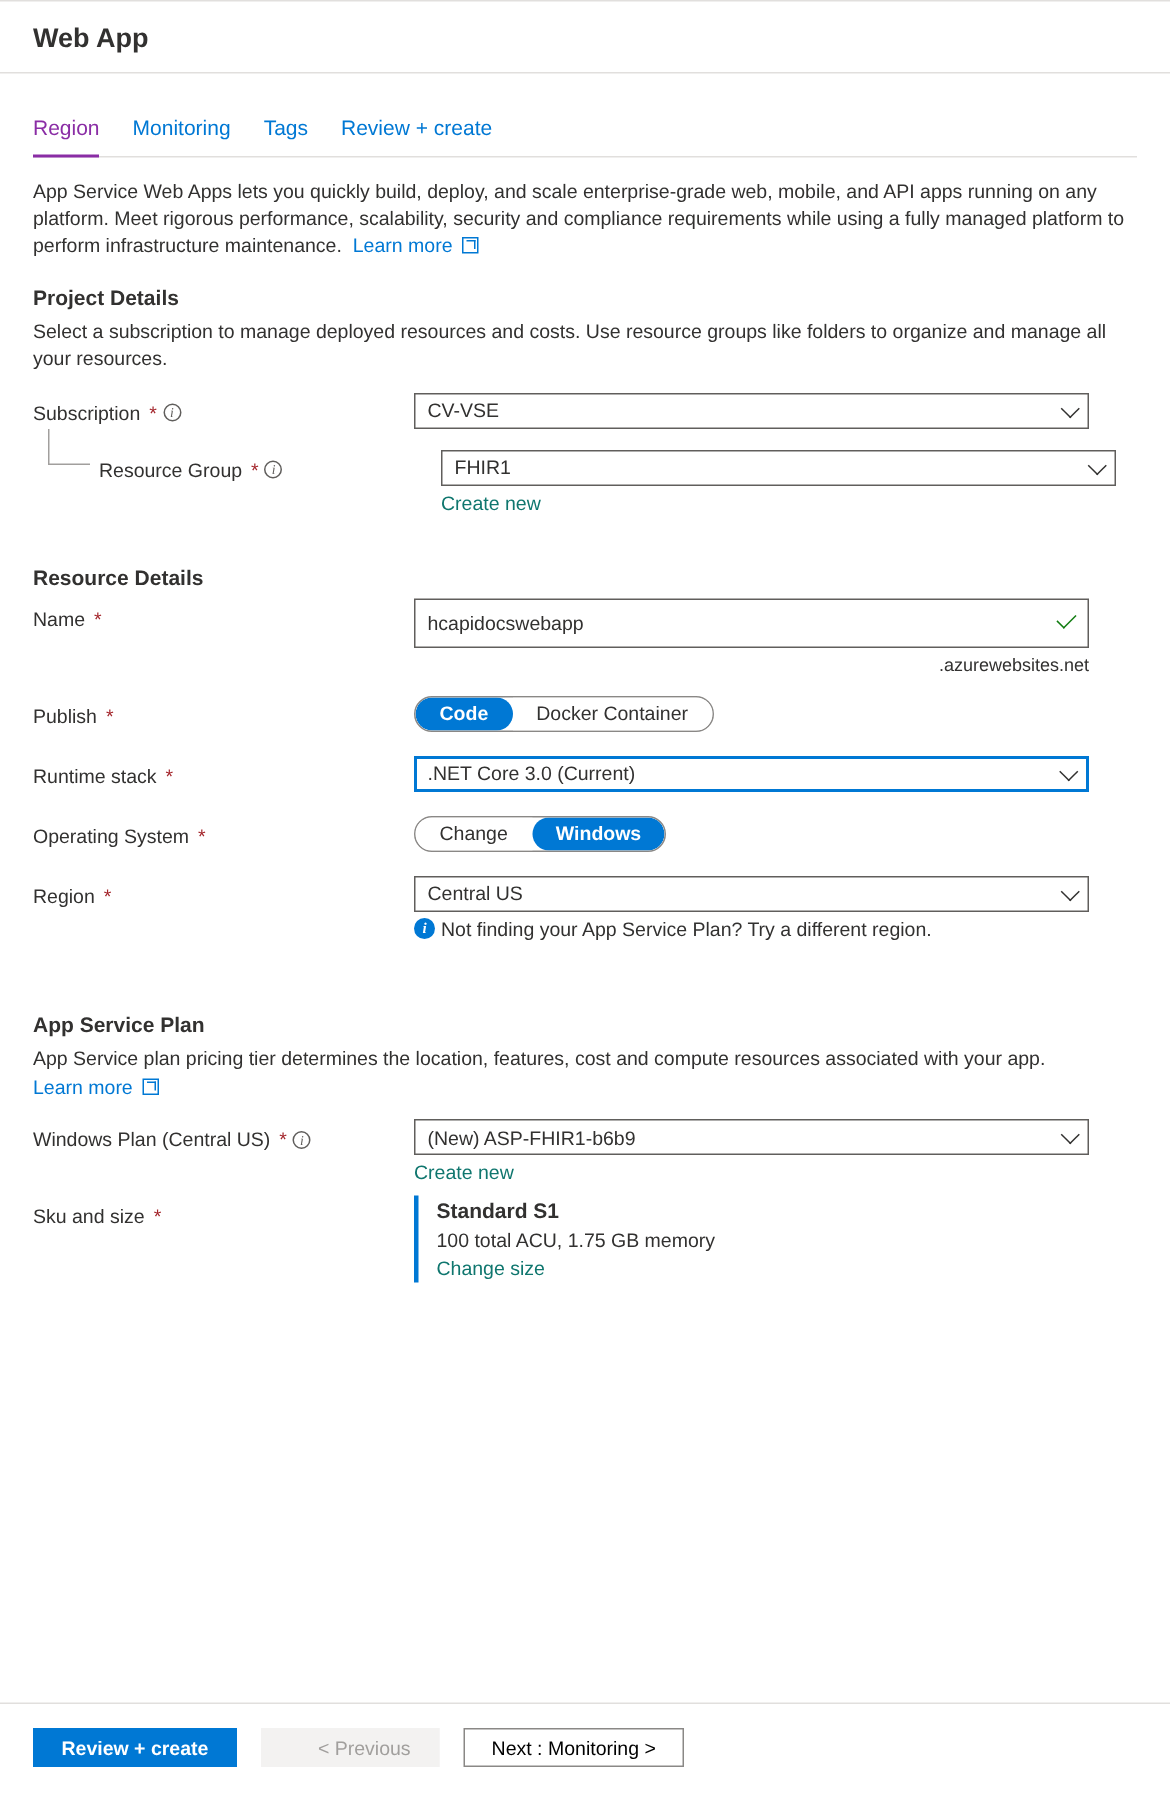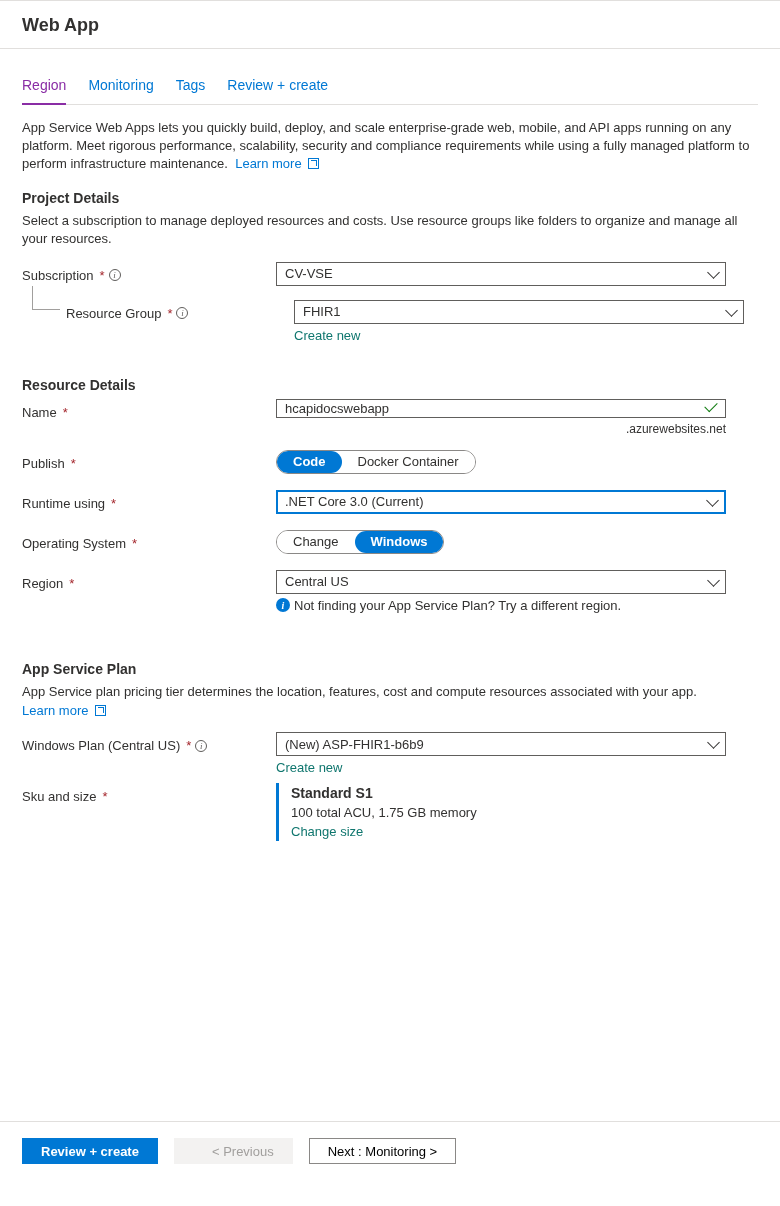--- a/index.html
+++ b/index.html
@@ -134,21 +134,21 @@
     position: absolute;
     right: 7px; top: 50%;
     width: 9px; height: 9px;
     margin-top: -6px;
     border-right: 1px solid #323130;
     border-bottom: 1px solid #323130;
     transform: rotate(45deg);
   }
   .input {
     border: 1px solid #605e5c;
-    height: 19px;
+    height: 33px;
     display: flex;
     align-items: center;
     padding: 0 26px 0 8px;
     position: relative;
   }
   .check {
     position: absolute;
     right: 8px; top: 50%;
     width: 12px; height: 7px;
     margin-top: -6px;
@@ -316,21 +316,21 @@
     <div class="field-col">
       <div class="pill-group">
         <div class="pill active">Code</div>
         <div class="pill">Docker Container</div>
       </div>
     </div>
   </div>
 
   <div class="form-row" style="margin-top:10px;">
     <div class="label-col">
-      <span>Runtime using</span>
+      <span>Runtime stack</span>
         <span class="req">*</span>
     </div>
     <div class="field-col">
       <div class="select focused">
         <span>.NET Core 3.0 (Current)</span>
         <span class="chevron-down"></span>
       </div>
     </div>
   </div>
 

